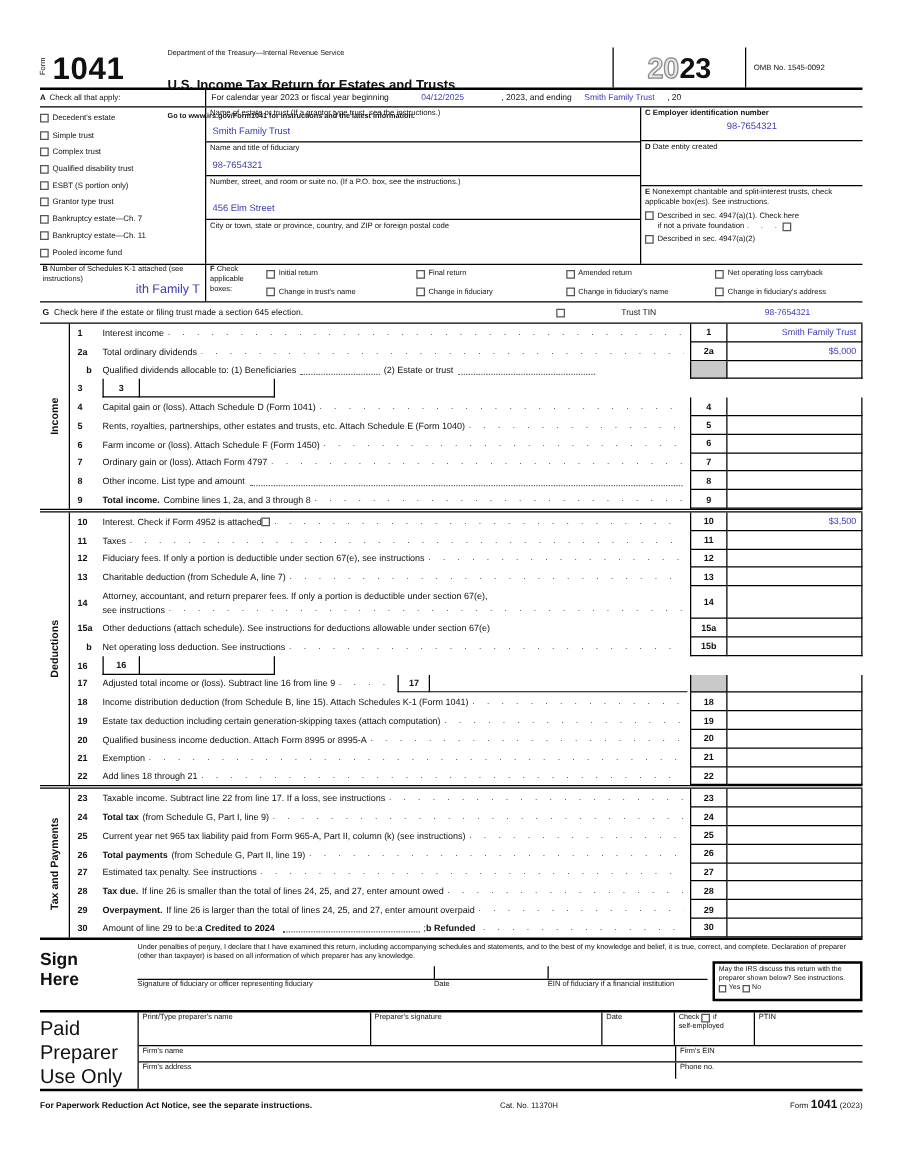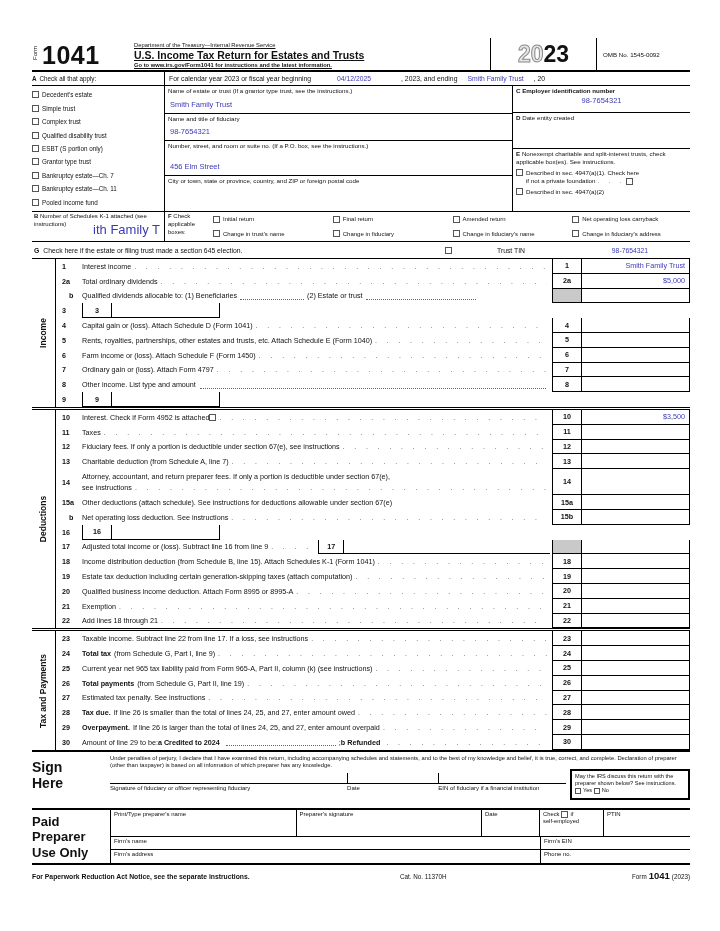--- a/index.html
+++ b/index.html
@@ -8,21 +8,21 @@
           font-family:"Liberation Sans", sans-serif; color:#111; }
   .form { position:absolute; left:32px; top:38px; width:658px; }
   b { font-weight:bold; }
   .val { color:var(--blue,#3a3ab8); }
 
   
   .hdr { display:flex; align-items:stretch; border-bottom:2px solid #000; height:34px; }
   .hdr-left { width:100px; display:flex; align-items:flex-end; padding:1px 0 2px 0; }
   .form-word { font-size:6px; transform:rotate(-90deg); width:10px; height:10px; margin-bottom:8px; }
   .form-num { font-size:25px; font-weight:bold; letter-spacing:0.5px; line-height:1; }
-  .hdr-mid { flex:1; padding:2px 4px 2px 2px; display:flex; flex-direction:column; justify-content:flex-end; gap:1px;text-decoration:underline; }
+  .hdr-mid { flex:1; padding:2px 4px 2px 2px; display:flex; flex-direction:column; justify-content:space-between; gap:16px; }
   .dept { font-size:5.8px; }
   .title { font-size:10.5px; font-weight:bold; }
   .goto { font-size:5.8px; font-weight:bold; }
   .hdr-year { width:106px; border-left:1px solid #000; display:flex; align-items:center; justify-content:center;
               font-size:23px; font-weight:bold; }
   .yr-outline { color:#e6e6e6; -webkit-text-stroke:1px #8a8a8a; }
   .hdr-omb { width:94px; border-left:1px solid #000; font-size:6.2px; display:flex; align-items:center; padding-left:6px; }
 
   
   .rowA { display:flex; border-bottom:1px solid #000; height:14px; font-size:6.3px; align-items:center; }
@@ -45,21 +45,21 @@
   .c-val { font-size:7.5px; text-align:center; margin-top:2px; }
   .d-cell { height:36px; border-bottom:1px solid #000; padding:1px 3px; }
   .e-cell { flex:1; padding:1px 3px; line-height:1.3; }
   .echk { display:flex; gap:3px; margin-top:3px; align-items:flex-start; }
   .echk-line2 { display:flex; align-items:center; gap:2px; }
   .edots { letter-spacing:2px; color:#333; }
 
   
   .rowBF { display:flex; border-bottom:1px solid #000; height:30px; }
   .b-cell { width:132px; position:relative; padding:1px 2px; font-size:6px; line-height:1.25; }
-  .b-val { position:absolute; right:4px; bottom:3px; font-size:13px; }
+  .b-val { position:absolute; right:4px; bottom:3px; font-size:10px; }
   .f-cell { flex:1; border-left:1px solid #000; display:flex; }
   .f-lblcell { width:46px; padding:1px 0 1px 3px; font-size:6px; line-height:1.3; }
   .f-opts { flex:1; display:grid; grid-template-columns:repeat(4,1fr); grid-auto-rows:1fr; align-items:center; }
   .f-opt { display:flex; align-items:center; gap:3px; font-size:6px; padding-left:2px; }
   .rowG { display:flex; align-items:center; height:16px; font-size:6.8px; gap:4px; padding-left:2px; }
   .g-tin { width:110px; } .g-tinval { width:120px; }
 
   
   .lines { border-bottom:2px solid #000; }
   .section { position:relative; }
@@ -103,21 +103,21 @@
   .sc1 { width:52%; } .sc2 { width:20%; } .sc3 { width:28%; }
   .tick { position:absolute; width:1px; height:10px; background:#000; top:-11px; }
   .t1 { left:52%; } .t2 { left:72%; }
   .discuss { position:absolute; right:0; top:17px; width:120px; border:2px solid #000; padding:2px 3px;
              font-size:5.6px; line-height:1.3; background:#fff; }
   .discuss-opts { display:inline-flex; align-items:center; gap:2px; }
   .discuss .cb { width:6px; height:6px; }
 
   
   .prepblk { display:flex; border-bottom:2px solid #000; }
-  .prep-label { width:78px; font-size:13px; font-weight:bold; line-height:1.2; padding-top:4px; }
+  .prep-label { width:78px; font-size:16px; font-weight:normal; line-height:1.2; padding-top:4px; }
   .prep-grid { flex:1; border-left:1px solid #000; }
   .prow1 { display:flex; border-bottom:1px solid #000; height:27px; font-size:6px; }
   .prow1 > div { padding:1px 3px; border-right:1px solid #000; }
   .pc1 { flex:1.55; } .pc2 { flex:1.55; } .pc3 { width:58px; flex:none; } .pc4 { width:64px; flex:none; font-size:5.8px; }
   .pc5 { width:86px; flex:none; border-right:none !important; }
   .pc4 .chkline { display:flex; align-items:center; gap:2px; }
   .prow2, .prow3 { display:flex; height:13px; font-size:6px; }
   .prow2 { border-bottom:1px solid #000; }
   .prow2 > div, .prow3 > div { padding:1px 3px; }
   .pfirm { flex:1; } .pein { width:150px; flex:none; border-left:1px solid #000; }
@@ -387,20 +387,25 @@
               <div class="ln">8</div>
               <div class="lbl">
                 <span class="txt">Other income. List type and amount</span>
                 <span class="fillblank"></span>
               </div>
               <div class="bx">8</div>
               <div class="amt"></div>
             </div>
             <div class="frow">
               <div class="ln">9</div>
+              <div class="lbl">
+                <span class="bpre">Total income.</span>
+                <span class="txt">Combine lines 1, 2a, and 3 through 8</span>
+                <span class="ldr">.  .  .  .  .  .  .  .  .  .  .  .  .  .  .  .  .  .  .  .  .  .  .  .  .  .  .  .  .  .  .  .  .  .  .  .  .  .  .  .  .  .  .  .  .  .  .  .  .  .  .  .  .  .  .  .  .  .  .  .  .  .  .  .  .  .  .  .  .  .  </span>
+              </div>
               <div class="bx">9</div>
               <div class="amt"></div>
             </div>
           </div>
         </div>
         <div class="section">
           <span class="vlabel">Deductions</span>
           <div class="rows">
             <div class="frow">
               <div class="ln">10</div>

